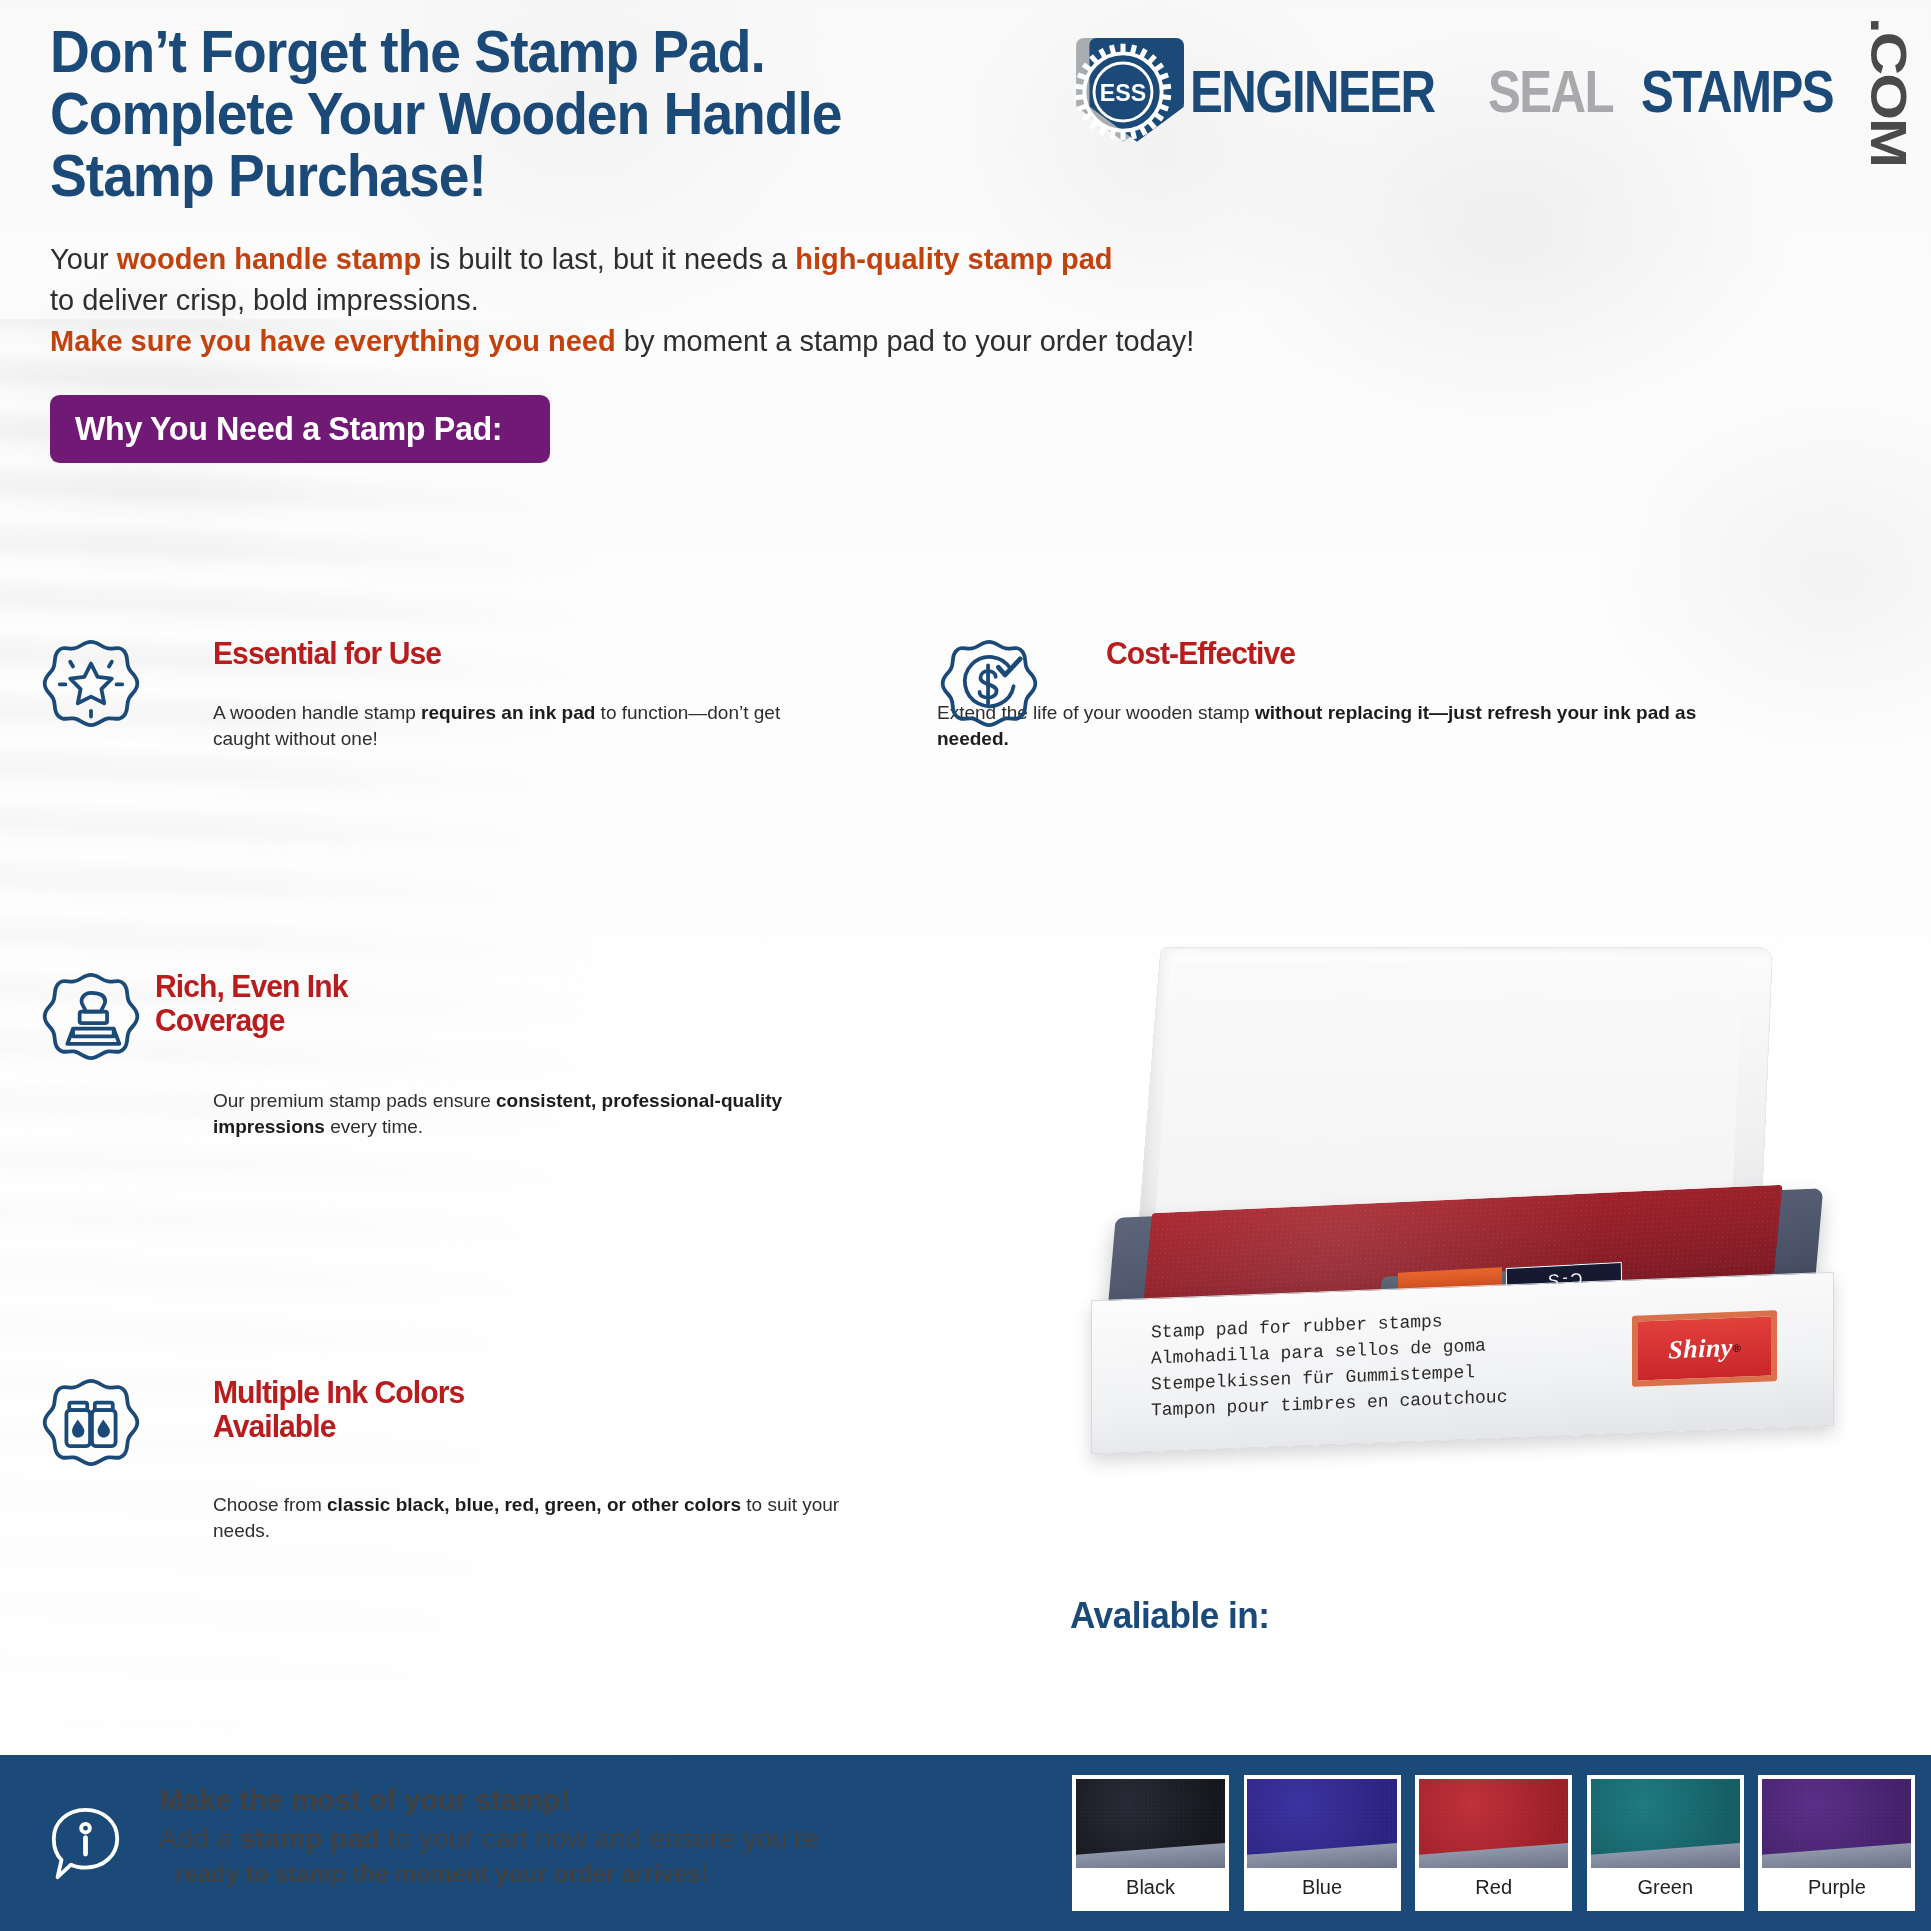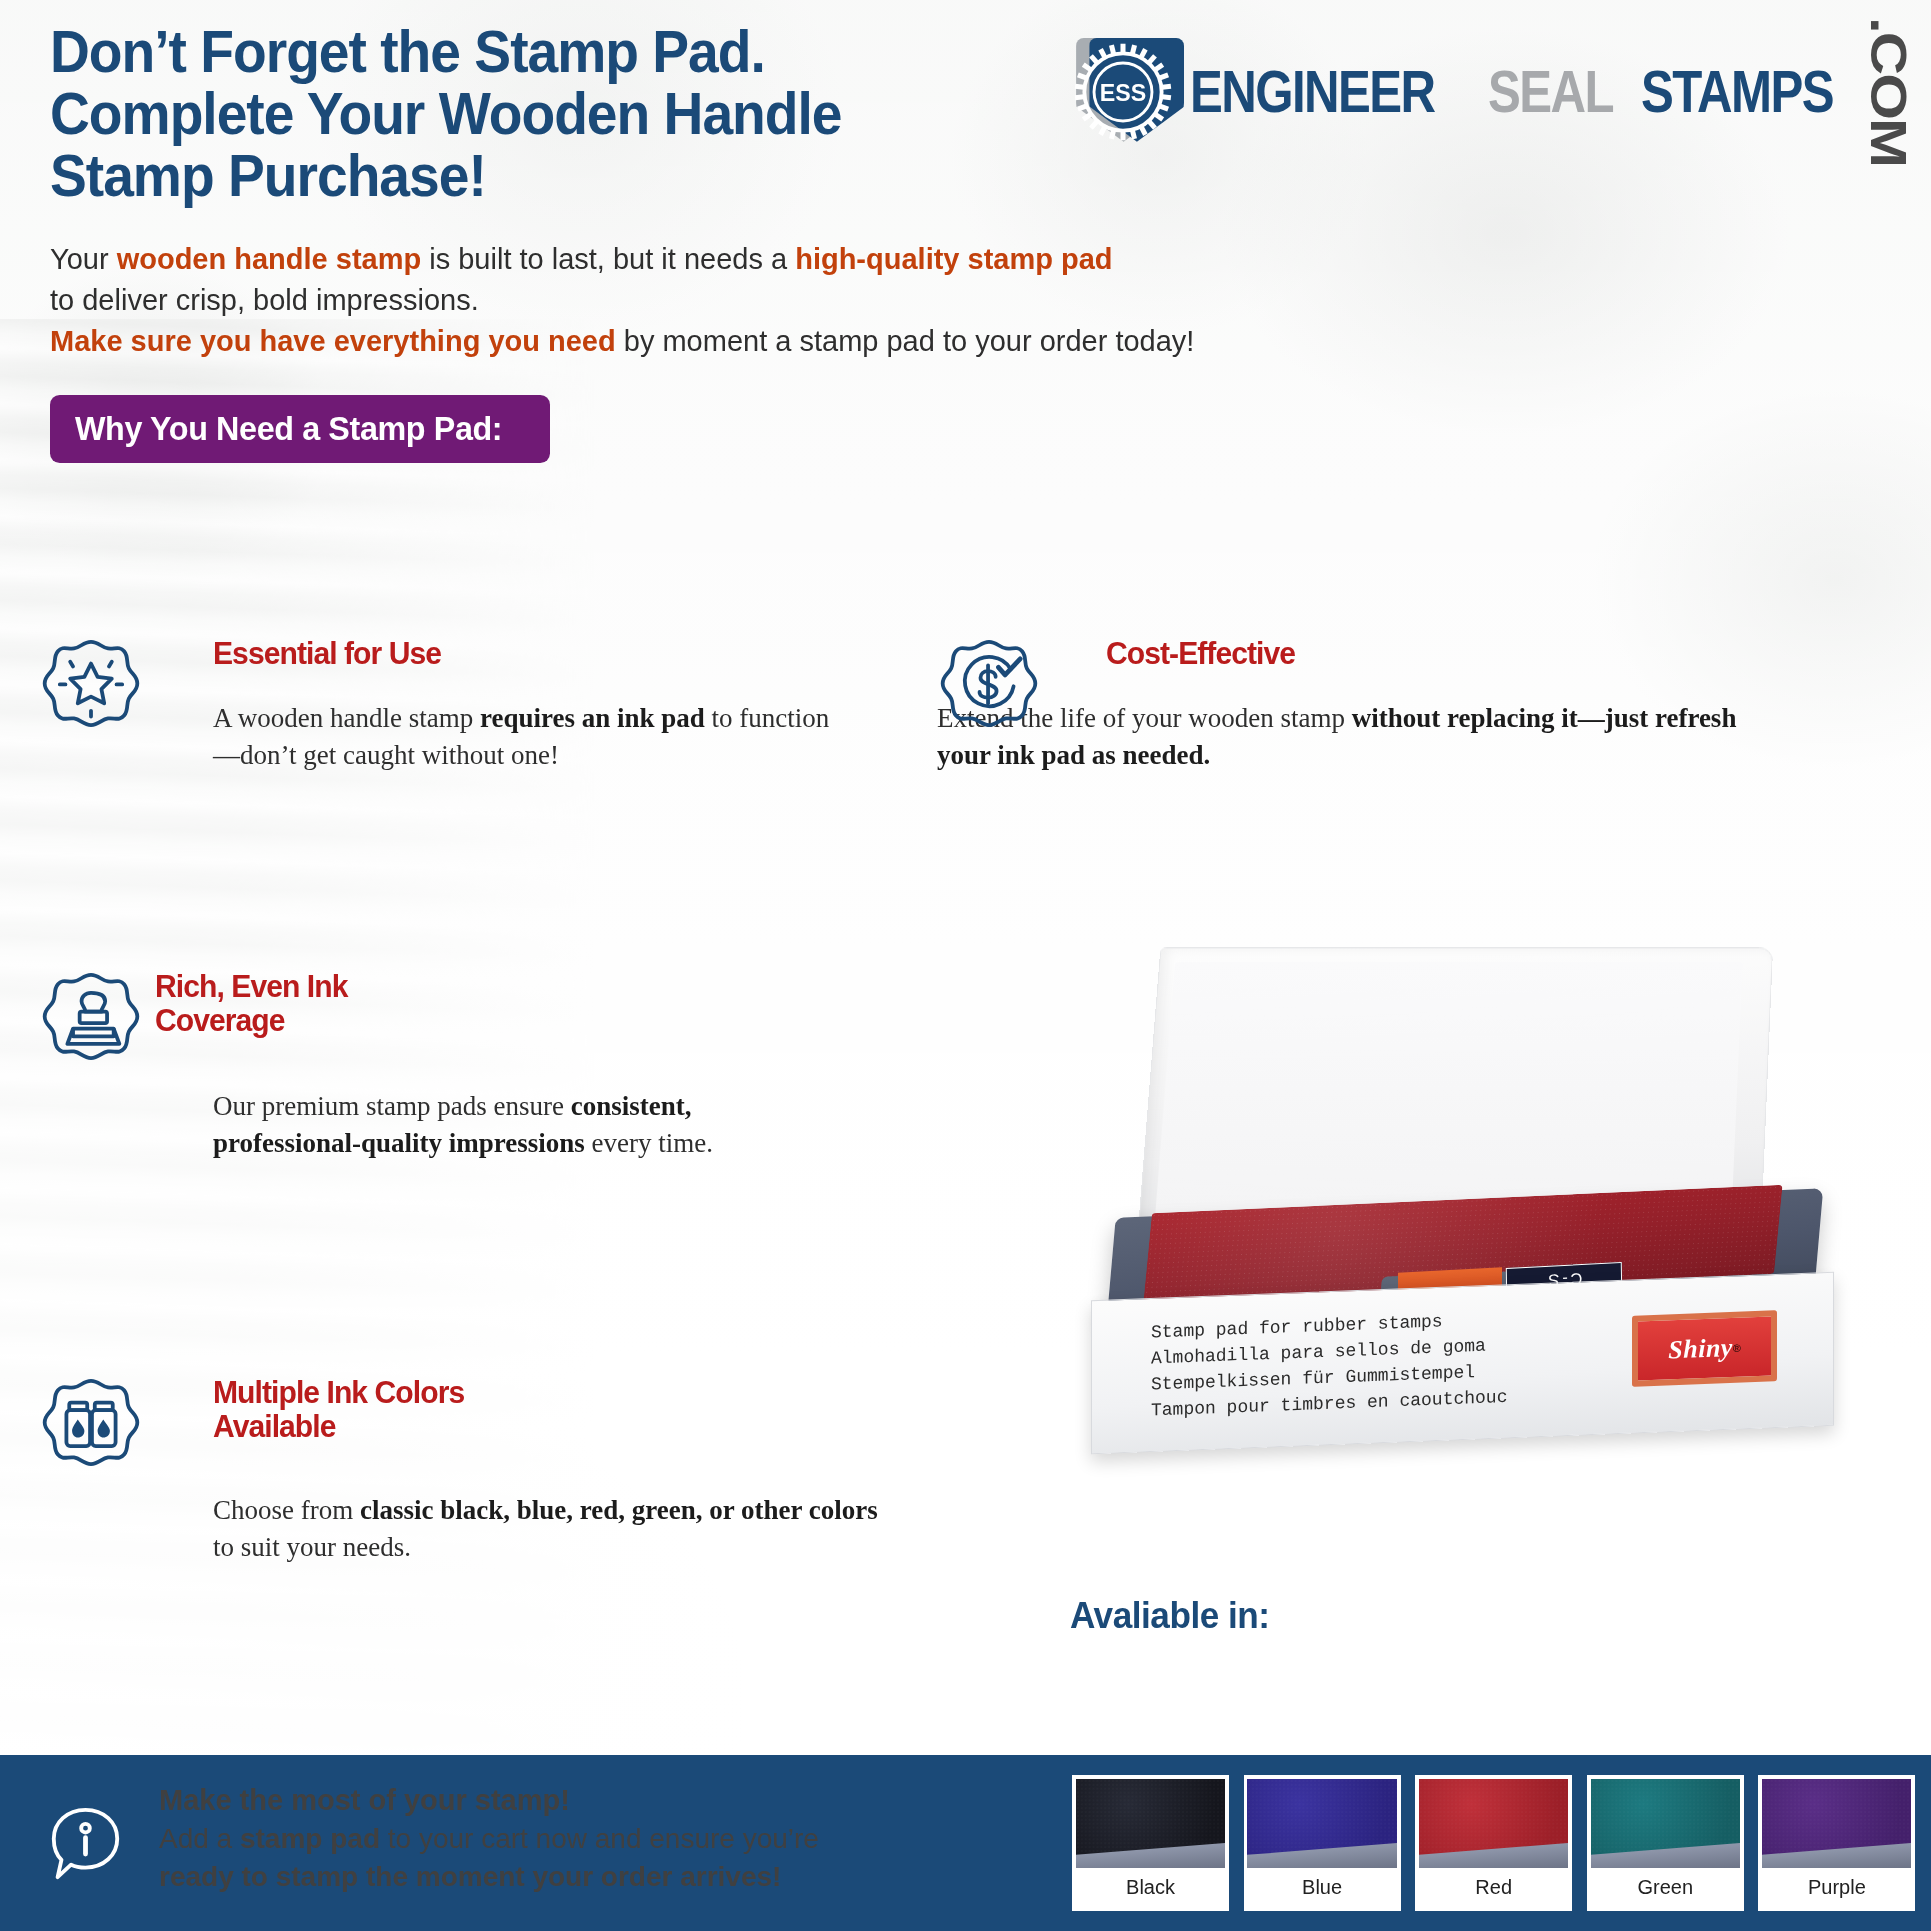--- a/index.html
+++ b/index.html
@@ -105,21 +105,21 @@
   .banner span{ display:inline-block; transform:scaleX(.95); transform-origin:left center; }
 
   
   .feature{ position:absolute; }
   .f-icon{ position:absolute; left:0; top:0; width:104px; height:108px; }
   .f-head{
     color:#b91c1c; font-weight:700; font-size:32px; line-height:1.06;
     letter-spacing:-1px; font-stretch:condensed;
   }
   .f-head span{ display:inline-block; transform:scaleX(.94); transform-origin:left center; }
-  .f-body{ font-size:27px; line-height:1.38; color:#2e2e2e;font-family:Liberation Serif, serif; }
+  .f-body{ font-size:19px; line-height:1.38; color:#2e2e2e; }
   .f-body b{ font-weight:700; color:#1c1c1c; }
 
   #feat-essential{ left:39px; top:637px; width:850px; }
   #feat-essential .f-head{ margin-left:174px; }
   #feat-essential .f-body{ margin-left:174px; margin-top:29px; width:628px; }
 
   #feat-cost{ left:937px; top:637px; width:975px; }
   #feat-cost .f-head{ margin-left:169px; }
   #feat-cost .f-body{ margin-top:29px; width:811px; }
 
@@ -222,21 +222,21 @@
   #footer{
     position:absolute; left:0; top:1755px; width:1931px; height:176px;
     background:#1b4a78;
   }
   #footer-text{
     position:absolute; left:159px; top:1781px; width:850px;
     color:#404040; font-size:28px; line-height:1.35;
   }
   #footer-text .l1{ font-weight:700; font-size:29px; }
   #footer-text .l2 b, #footer-text .l3{ font-weight:700; }
-  #footer-text .l3{ font-size:28px; }
+  #footer-text .l3{ font-size:24px;margin-left:16px; }
   #info-icon{ position:absolute; left:48px; top:1804px; width:75px; height:81px; }
 
   
   #swatches{
     position:absolute; left:1070px; top:1773px;
     display:flex; gap:10.6px;
   }
   .sw{
     width:161px; height:140px; background:#fff;
     border:2.9px solid #1b4a78; padding:3.9px;

